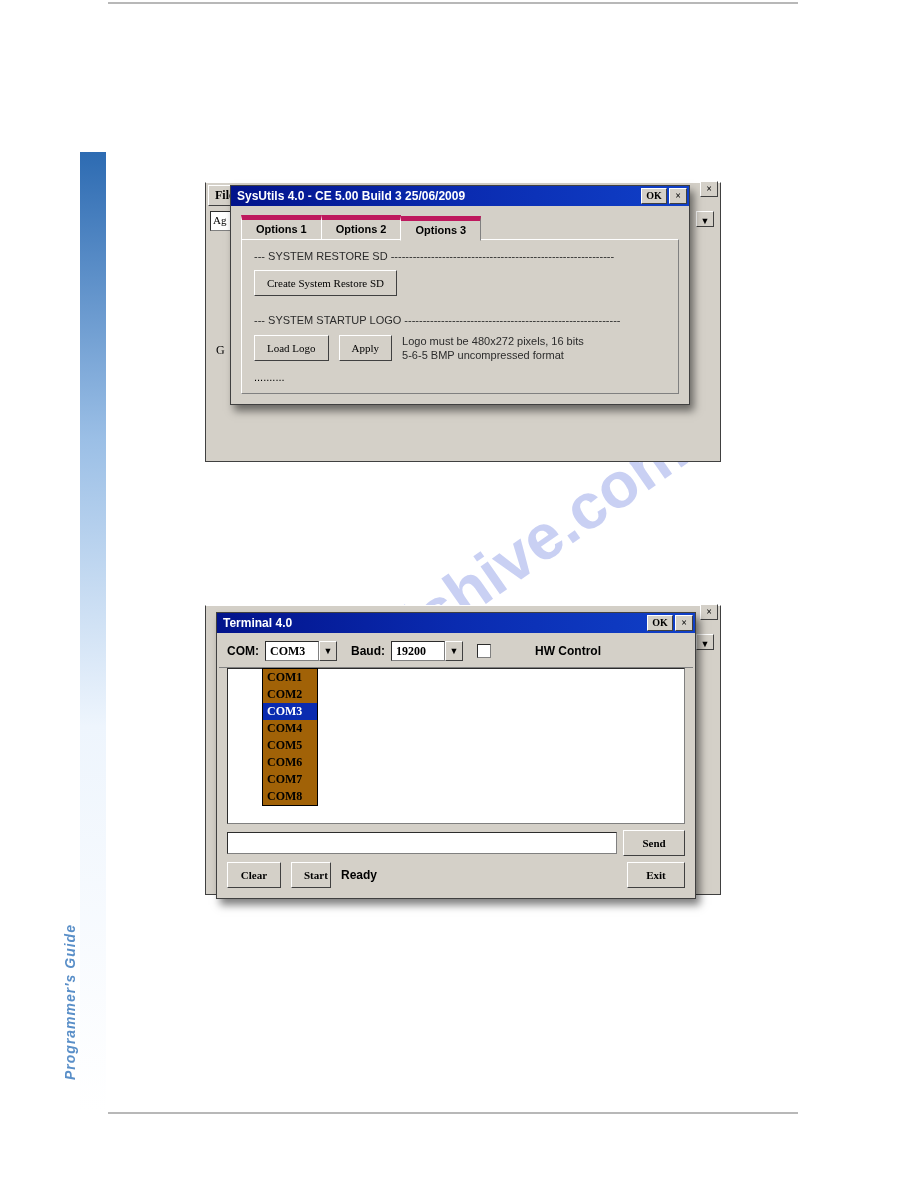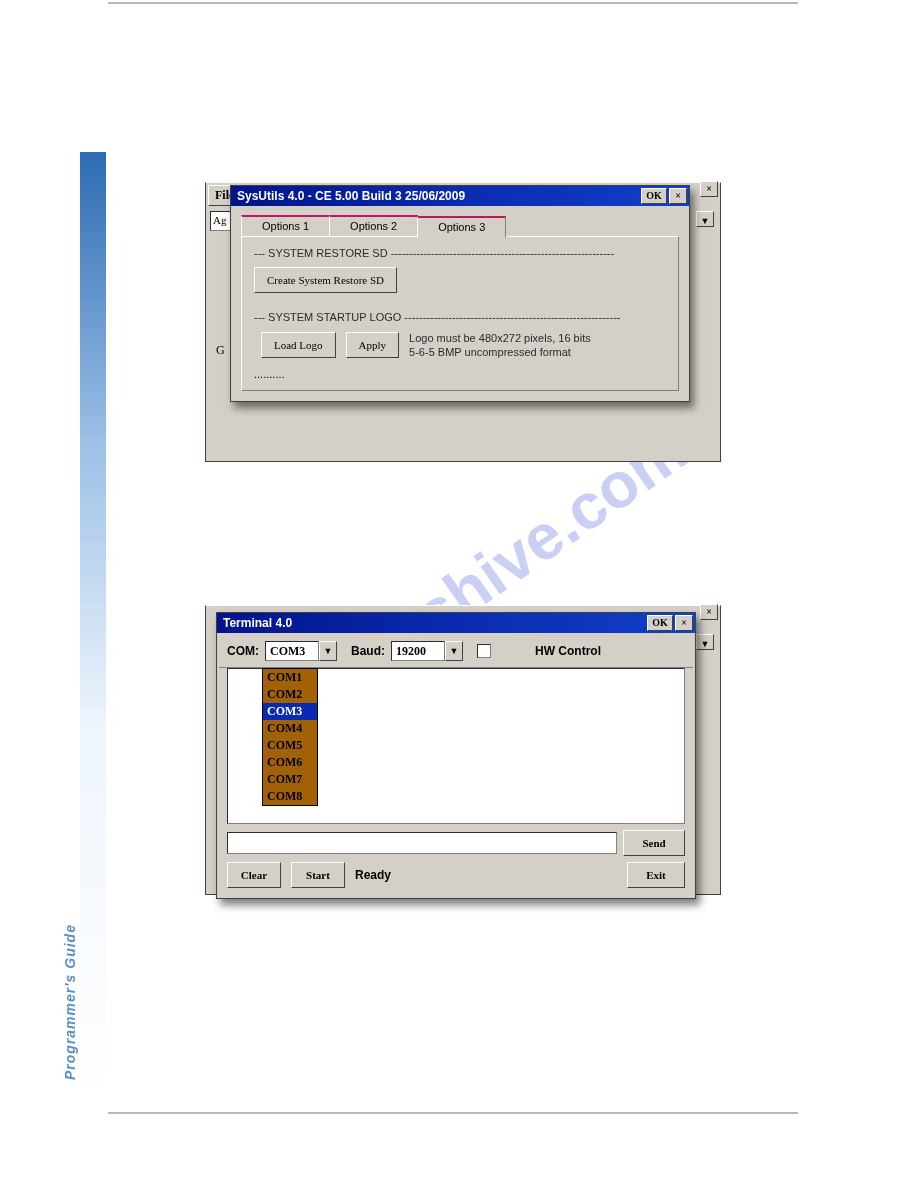--- a/index.html
+++ b/index.html
@@ -121,27 +121,27 @@
     border-top: 1px solid #fff;
   }
 
   
   .tabs {
     display: flex;
     gap: 0;
     margin: 6px 0 0 8px;
   }
   .tab {
-    padding: 3px 20px;
+    padding: 3px 14px;
     font-size: 11px;
-    font-weight: 400;
+    font-weight: 700;
     background: #d4d0c8;
     border: 1px solid #808080;
     border-bottom: none;
-    border-top: 2px solid #be185d;
+    border-top: 5px solid #be185d;
     border-left: 1px solid #fff;
     margin-right: -1px;
     cursor: pointer;
     position: relative;
     top: 1px;
   }
   .tab.active {
     background: #d4d0c8;
     border-bottom: 1px solid #d4d0c8;
     z-index: 2;
@@ -169,21 +169,21 @@
     background: #d4d0c8;
     border-top: 1px solid #fff;
     border-left: 1px solid #fff;
     border-right: 1px solid #404040;
     border-bottom: 1px solid #404040;
     font: 400 11px Tahoma;
     cursor: pointer;
     display: inline-block;
   }
   .cebtn.big { padding: 6px 22px; font-weight: 700; }
-  .row { display: flex; align-items: center; gap: 10px; margin-left: 7px; }
+  .row { display: flex; align-items: center; gap: 10px; }
   .hint { font-size: 11px; color: #2b2b2b; line-height: 1.3; }
   .hwid-row {
     display: flex;
     justify-content: space-between;
     align-items: center;
     border-top: 1px solid #808080;
     padding: 8px 8px 4px 8px;
     margin: 8px -4px -4px -4px;
   }
   .hwid-row .label { font-weight: 700; font-size: 12px; margin: 0 auto 0 50px; }
@@ -372,21 +372,21 @@
         </div>
       </div>
 
       <div class="term-input">
         <div class="textline"></div>
         <div class="cebtn" style="width:62px; text-align:center; font-weight:700;">Send</div>
       </div>
 
       <div class="bottomrow">
         <div class="cebtn" style="width:54px; text-align:center; font-weight:700;">Clear</div>
-        <div class="cebtn" style="width:54px; text-align:center; font-weight:700;">Start</div>
+        <div class="cebtn" style="width:40px; text-align:center; font-weight:700;">Start</div>
         <span class="status">Ready</span>
         <span class="spacer"></span>
         <div class="cebtn" style="width:58px; text-align:center; font-weight:700;">Exit</div>
       </div>
 
     </div>
   </div>
 
   <div class="footer-hr"></div>
 </div>

